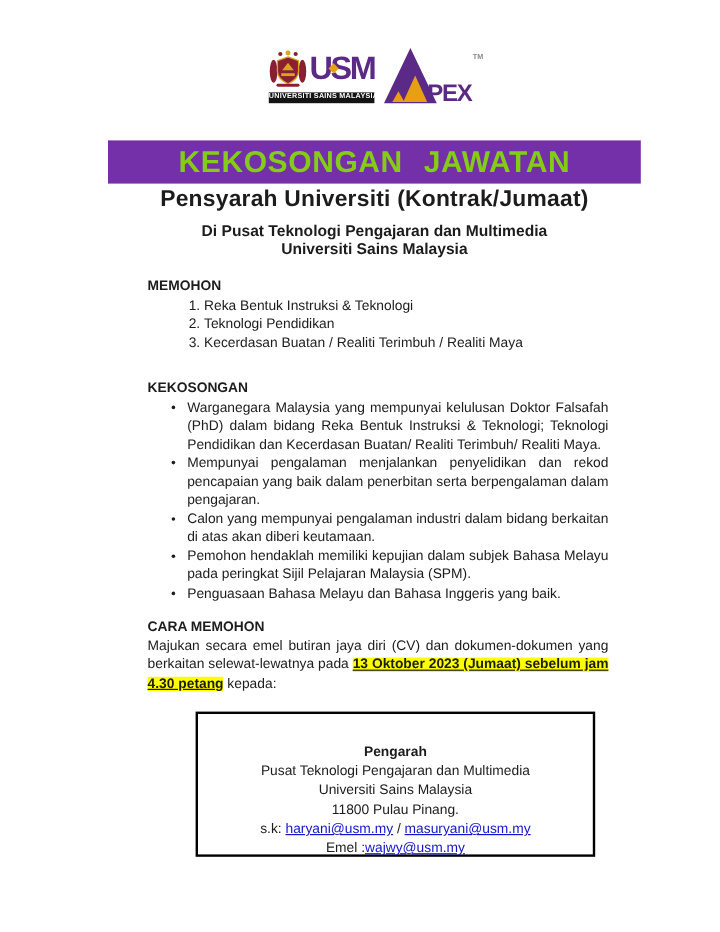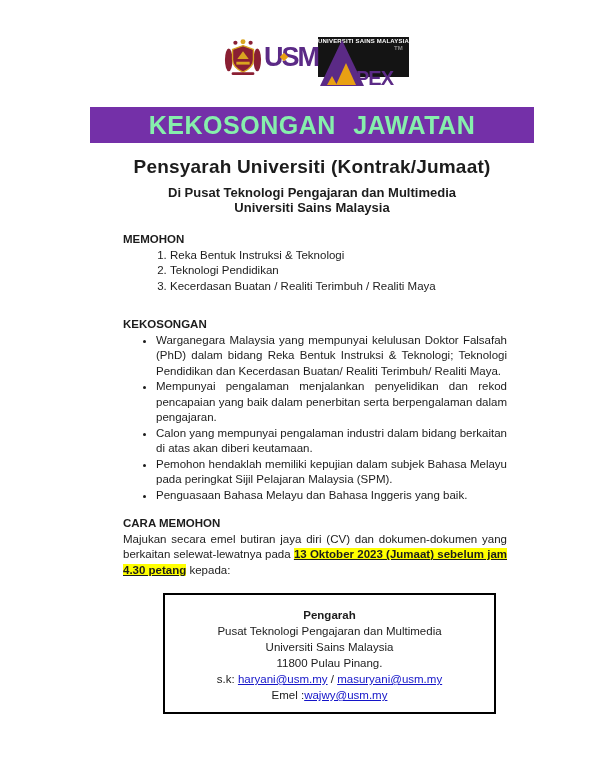--- a/index.html
+++ b/index.html
@@ -3,34 +3,34 @@
 <meta charset="utf-8">
 <style>
   html,body { margin:0; padding:0; background:#ffffff; }
   .page {
     position:relative; width:600px; height:777px; background:#ffffff;
     font-family:"Liberation Sans", sans-serif; color:#1c1c1c; overflow:hidden;
   }
 
   
   .logo-row { position:absolute; top:37px; left:224px; display:flex; align-items:flex-start; gap:7px; }
-  .usm-logo { display:flex; width:88px; }
+  .usm-logo { display:flex; flex-direction:column; width:88px; }
   .usm-top { display:flex; align-items:center; justify-content:center; height:40px; gap:2px; }
   .usm-wordmark-wrap { position:relative; }
   .usm-wordmark { font-size:27px; font-weight:800; color:#5b2a86; letter-spacing:-2px; line-height:1; font-stretch:condensed; }
   .usm-diamond { position:absolute; width:6px; height:6px; background:#e8a013; transform:rotate(45deg); left:17px; top:10px; }
   .usm-bar { background:#141414; color:#ffffff; font-size:6px; line-height:9px; text-align:center; letter-spacing:0.2px; font-weight:700; white-space:nowrap; }
   .apex-logo { position:relative; display:flex; align-items:flex-end; height:50px; }
   .apex-wordmark { font-size:20px; font-weight:800; color:#5b2a86; letter-spacing:-1px; line-height:0.78; margin-left:-9px; }
   .apex-tm { font-size:6px; color:#8a8a8a; align-self:flex-start; margin-top:8px; margin-left:1px; font-weight:700; }
 
   
   .banner {
-    position:absolute; left:90px; top:107px; width:444px; height:36px;
-    background:#7430a8; color:#86efac; font-weight:700; font-size:25px;
+    position:absolute; left:90px; top:117px; width:444px; height:36px;
+    background:#7430a8; color:#84cc16; font-weight:700; font-size:25px;
     letter-spacing:0.5px; word-spacing:10px; text-align:center; line-height:37px;
   }
 
   
   .title-block { position:absolute; left:78px; top:156px; width:468px; text-align:center; }
   .title { font-size:19px; font-weight:700; margin-bottom:7px; letter-spacing:0.2px; }
   .subtitle { font-size:13px; font-weight:700; line-height:15px; }
 
   
   .content { position:absolute; left:123px; top:232px; width:384px; font-size:11.5px; line-height:15.5px; }
@@ -40,21 +40,21 @@
   .content li { margin:0; }
   .mt  { margin-top:23px; }
   .mt2 { margin-top:13px; }
   .apply-para { margin:0; text-align:justify; }
   .deadline { background:#ffff00; font-weight:700; text-decoration:underline; }
 
   
   .contact-box {
     position:absolute; left:163px; top:593px; width:333px; height:121px;
     border:2px solid #000000; box-sizing:border-box; text-align:center;
-    font-size:11.5px; line-height:16px; padding-top:12px;
+    font-size:11.5px; line-height:16px; padding-top:24px;
   }
   .contact-title { font-weight:700; }
   .link { color:#1414c8; text-decoration:underline; cursor:pointer; }
 </style>
 </head>
 <body>
 
 <div class="page">
 
   <div class="logo-row">

